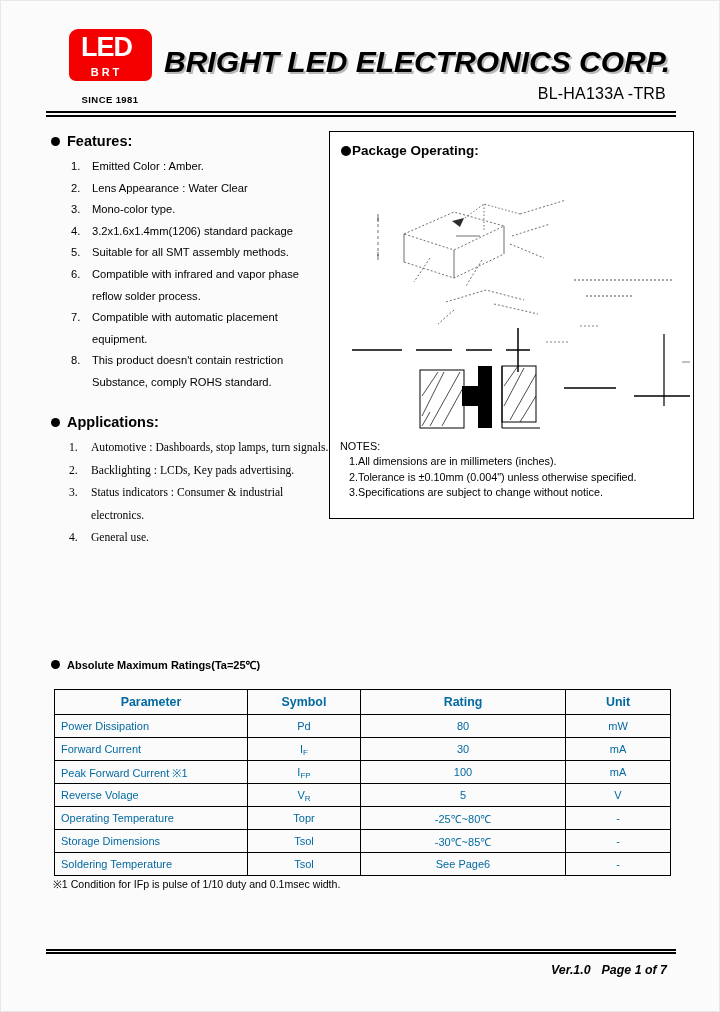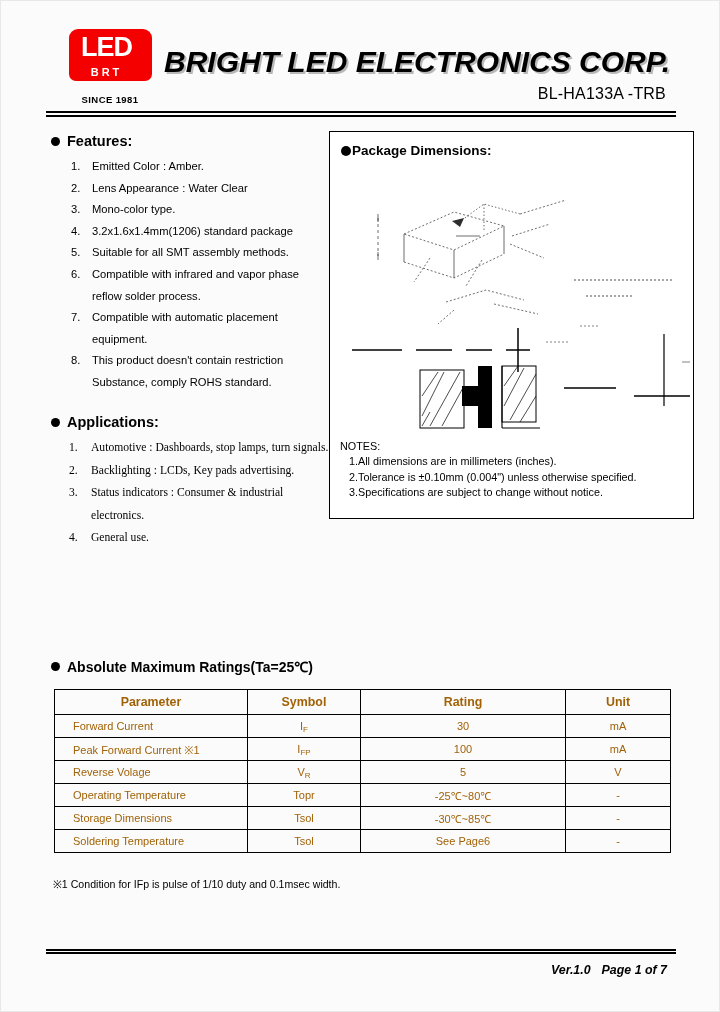--- a/index.html
+++ b/index.html
@@ -224,36 +224,36 @@
   }
   .notes .note-title { margin-bottom: 0px; }
   .notes .note-line { margin-left: 9px; }
 
   
   .ratings-head {
     position: absolute;
     left: 50px;
     top: 656px;
   }
-  .ratings-head .sec-head { font-size: 14px; }
+  .ratings-head .sec-head { font-size: 11px; }
 
   .rtable {
     position: absolute;
     left: 53px;
     top: 688px;
     width: 616px;
     border-collapse: collapse;
     table-layout: fixed;
   }
   .rtable th, .rtable td {
     border: 1.3px solid #000;
     height: 23px;
     font-size: 11px;
-    color: #a16207;
-    padding: 0 18px;
+    color: #0369a1;
+    padding: 0 6px;
     box-sizing: border-box;
   }
   .rtable th {
     font-size: 12.4px;
     font-weight: bold;
     text-align: center;
     height: 25px;
   }
   .rtable td.c { text-align: center; }
   .rtable td.l { text-align: left; }
@@ -372,21 +372,21 @@
       <li>
         <span class="app-num">4.</span>
         <span class="app-txt">General use.</span>
       </li>
     </ul>
   </div>
 
   <div class="pkg-box">
     <div class="pkg-title">
       <span class="bullet"></span>
-      <span>Package Dimensions:</span>
+      <span>Package Operating:</span>
     </div>
 
     <div class="drawing">
       <svg width="357" height="255" viewBox="0 0 357 255" xmlns="http://www.w3.org/2000/svg">
         <g stroke="#000" fill="none" stroke-width="0.7" opacity="0.82">
 
           <path d="M70 60 L120 38 L170 52 L120 76 Z" stroke-dasharray="2 2"></path>
           <path d="M120 76 L120 104 M70 60 L70 88 M170 52 L170 80"></path>
           <path d="M70 88 L120 104 L170 80" stroke-dasharray="2 2"></path>
           <path d="M128 46 L150 30 L186 40" stroke-dasharray="1.5 2"></path>
@@ -471,20 +471,26 @@
     <thead>
       <tr>
         <th>Parameter</th>
         <th>Symbol</th>
         <th>Rating</th>
         <th>Unit</th>
       </tr>
     </thead>
     <tbody>
       <tr>
+        <td class="l">Power Dissipation</td>
+        <td class="c"><span>Pd</span><sub></sub></td>
+        <td class="c">80</td>
+        <td class="c">mW</td>
+      </tr>
+      <tr>
         <td class="l">Forward Current</td>
         <td class="c"><span>I</span><sub>F</sub></td>
         <td class="c">30</td>
         <td class="c">mA</td>
       </tr>
       <tr>
         <td class="l">Peak Forward Current ※1</td>
         <td class="c"><span>I</span><sub>FP</sub></td>
         <td class="c">100</td>
         <td class="c">mA</td>

